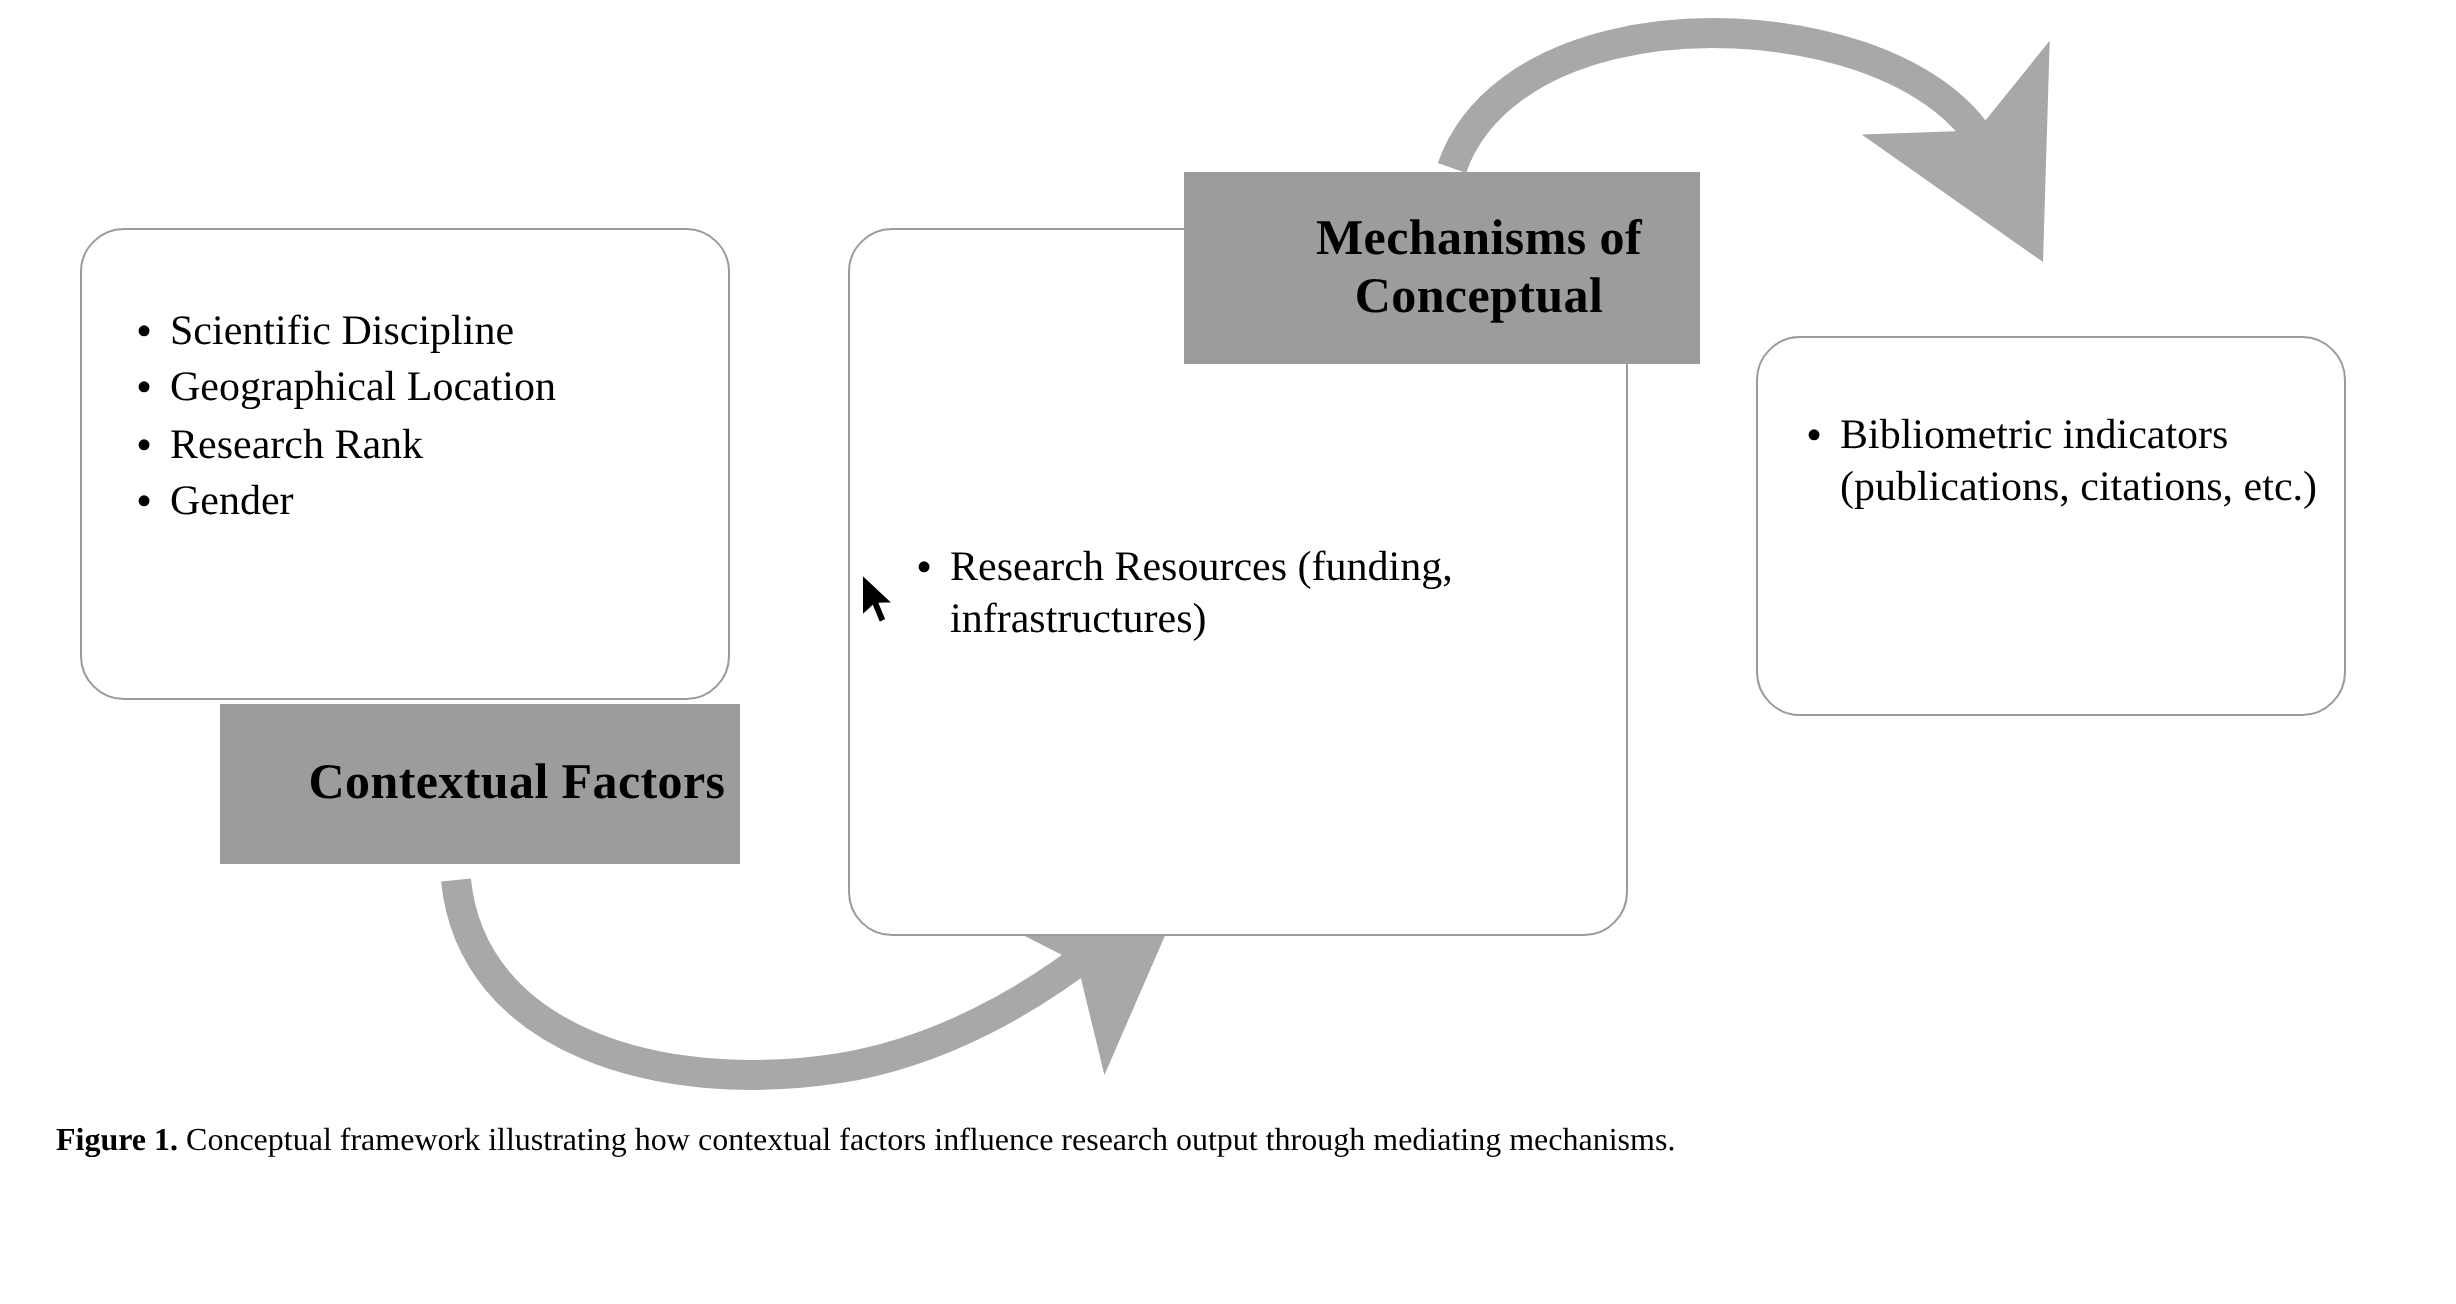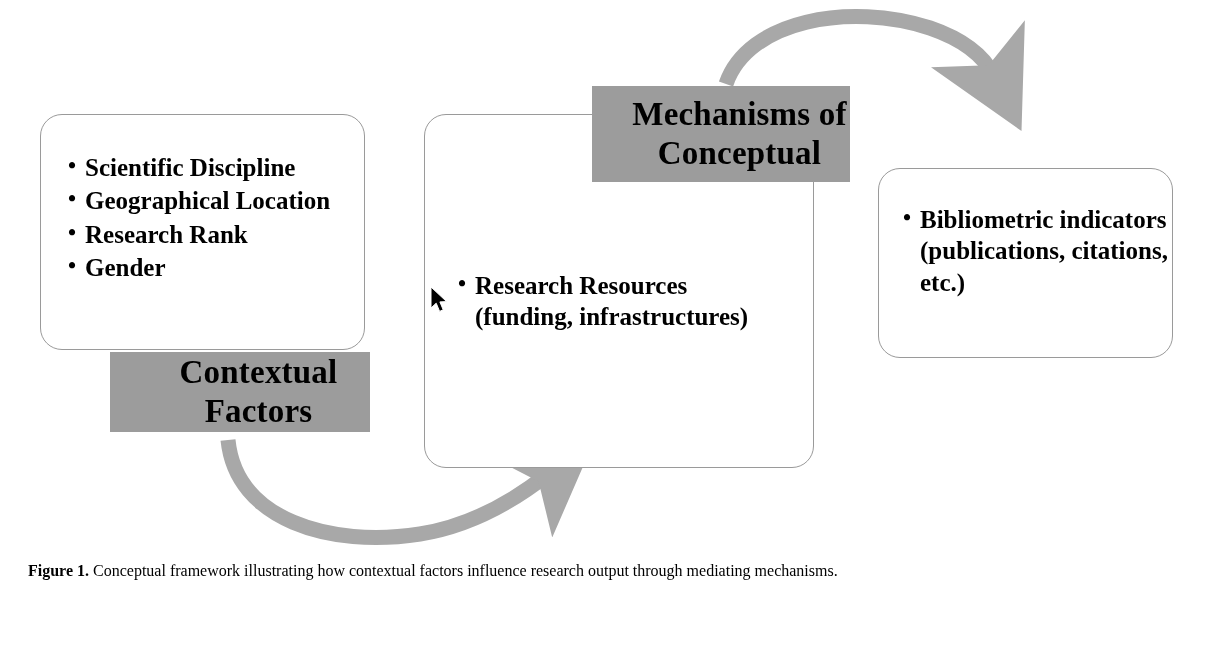--- a/index.html
+++ b/index.html
@@ -42,21 +42,21 @@
   }
 
   .label-box {
     position: absolute;
     box-sizing: border-box;
     display: flex;
     align-items: center;
     justify-content: center;
     text-align: center;
     font-weight: bold;
-    font-size: 33px;
+    font-size: 25px;
     line-height: 1.18;
     letter-spacing: 0.2px;
     padding-left: 37px;
   }
 
   
   #ctx-box {
     left: 40px;
     top: 114px;
     width: 325px;
@@ -122,26 +122,25 @@
     background: #c9c9c9;
     color: #000000;
   }
 
   ul.bullets {
     margin: 0;
     padding: 0;
     list-style: none;
   }
   ul.bullets li {
-    font-size: 25px;
+    font-size: 21px;
     line-height: 1.25;
     margin-bottom: 2px;
     padding-left: 17px;
     position: relative;
-    font-weight: bold;
   }
   ul.bullets li::before {
     content: "\2022";
     position: absolute;
     left: 0;
     top: 0;
     font-size: 23px;
   }
   ul.bullets li.spaced {
     margin-bottom: 9px;

